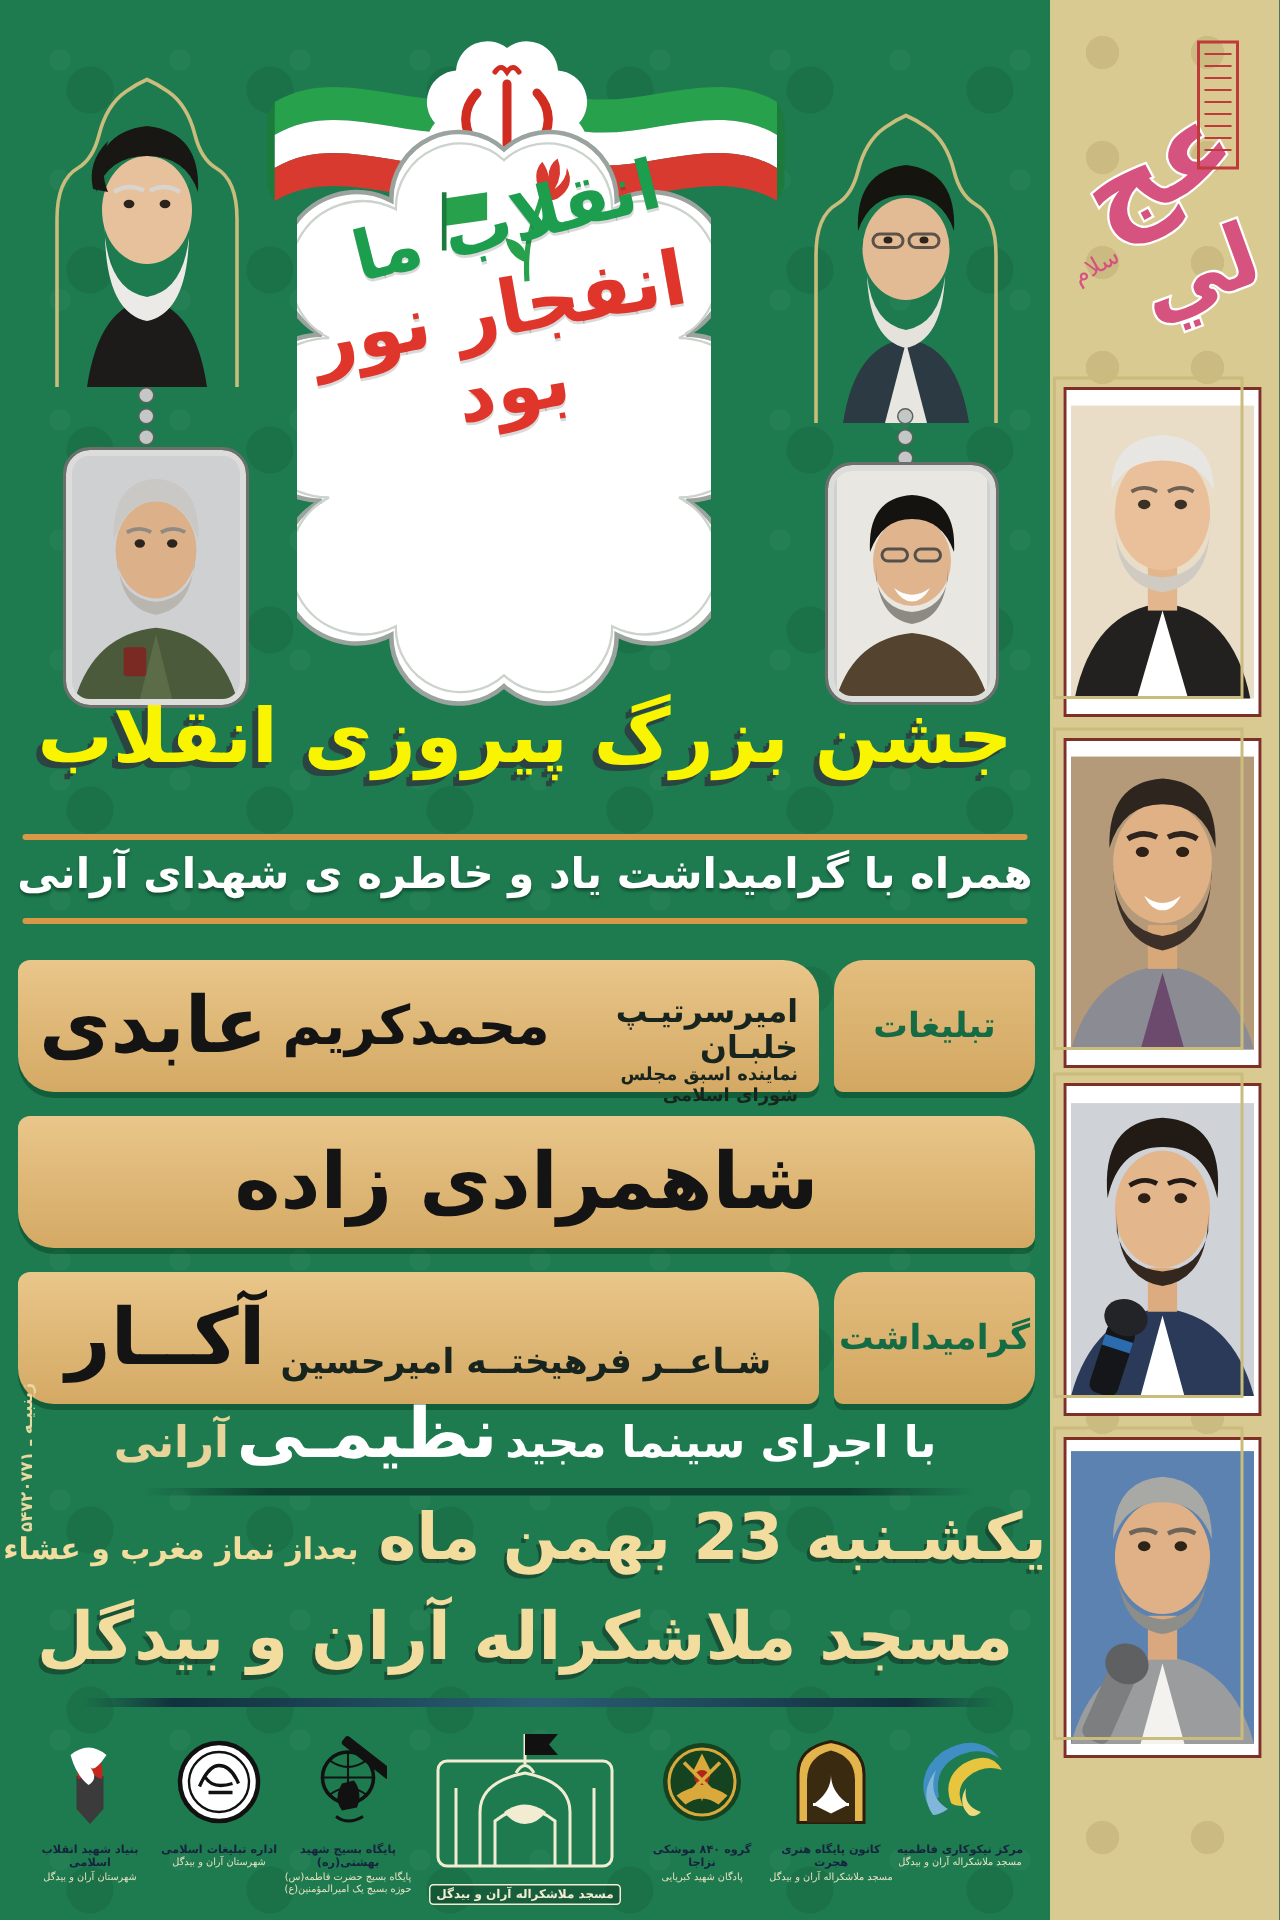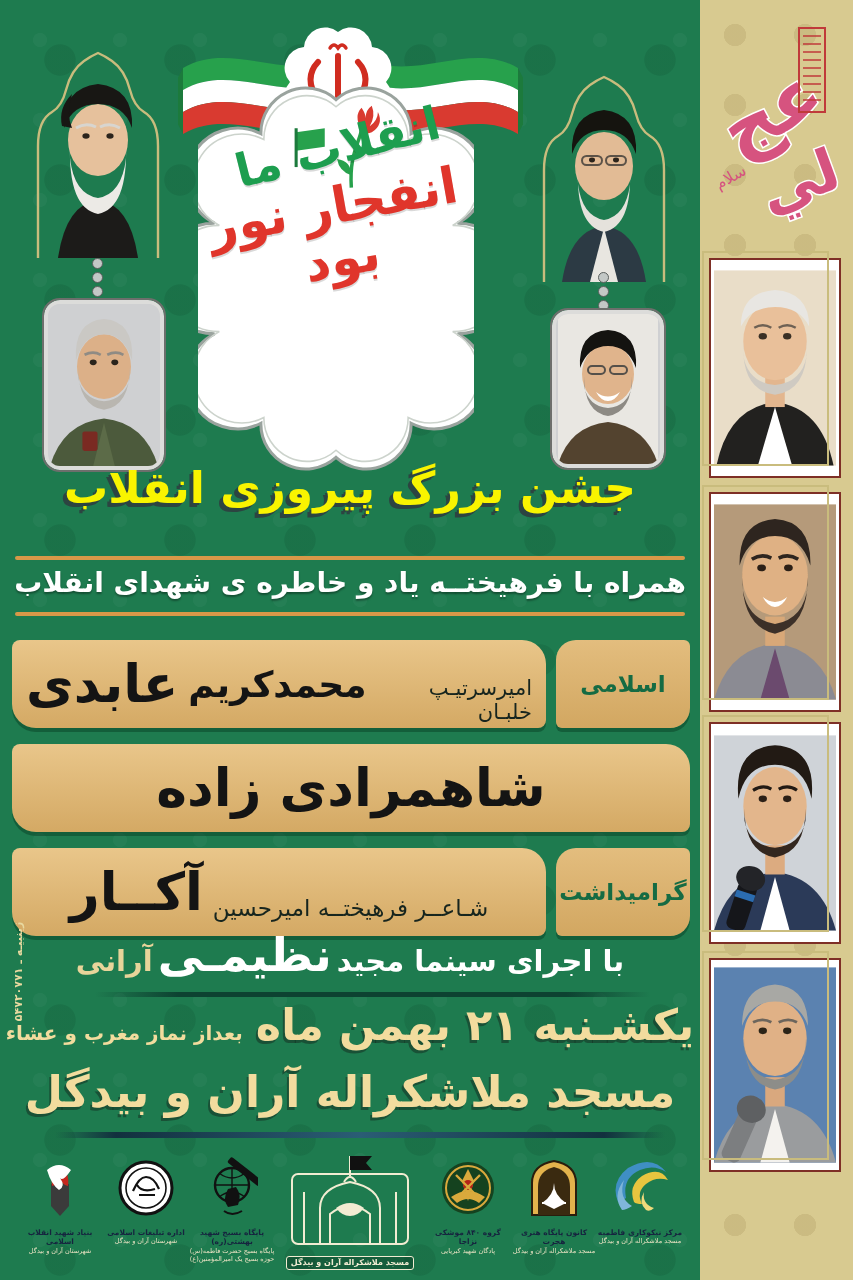--- a/index.html
+++ b/index.html
@@ -38,39 +38,39 @@
   .medallion{position:absolute;left:282px;top:22px;width:112px;height:145px;}
   .badge{position:absolute;left:198px;top:86px;width:276px;height:385px;}
   .badge-content{position:absolute;left:210px;top:120px;width:255px;height:330px;text-align:center;}
   .badge-l1{display:block;transform:rotate(-14deg);color:#1d9e4f;font-size:46px;font-weight:bold;
     text-shadow:0 2px 0 rgba(0,0,0,.15);}
   .badge-l2{display:block;transform:rotate(-10deg);margin-top:6px;color:#e0352b;font-size:50px;line-height:1.05;font-weight:bold;
     text-shadow:0 2px 0 rgba(0,0,0,.15);}
 
   
   .title{position:absolute;left:0;top:462px;width:700px;text-align:center;color:#f9f400;
-    font-size:44px;font-weight:900;letter-spacing:-1px;
+    font-size:50px;font-weight:900;letter-spacing:-1px;
     text-shadow:-4px 4px 0 #2c4441,-2px 2px 0 #2c4441;}
   .gold-line{position:absolute;left:15px;width:670px;height:4px;background:#d89848;border-radius:2px;}
   .gl1{top:556px;} .gl2{top:612px;}
   .subtitle{position:absolute;left:0;top:566px;width:700px;text-align:center;color:#ffffff;
     font-size:28px;font-weight:bold;text-shadow:0 2px 2px rgba(0,0,0,.35);}
 
   
   .row{position:absolute;left:12px;width:678px;height:88px;display:flex;gap:10px;direction:rtl;}
   .r1{top:640px;} .r2{top:744px;} .r3{top:848px;}
   .row-label{flex:0 0 134px;background:linear-gradient(#e3bd7e,#d2a761);border-radius:20px 6px 20px 6px;
     display:flex;align-items:center;justify-content:center;color:#156b43;font-size:23px;font-weight:900;
     box-shadow:0 4px 0 rgba(0,40,20,.35);}
   .row-box{flex:1;background:linear-gradient(#e6c астро);}
   .row-box{flex:1;background:linear-gradient(#e9c68a,#d4a964);border-radius:8px 24px 8px 24px;
     display:flex;align-items:center;justify-content:center;gap:10px;direction:rtl;padding:0 14px;
     box-shadow:0 4px 0 rgba(0,40,20,.35);}
   .desc-stack{display:flex;flex-direction:column;align-items:center;line-height:1.15;}
-  .desc-main{color:#17251e;font-size:21px;font-weight:400;margin-top:32px;}
+  .desc-main{color:#17251e;font-size:21px;font-weight:700;margin-top:32px;}
   .desc-sub{color:#17251e;font-size:12px;font-weight:bold;}
   .name-first{color:#141414;font-size:36px;font-weight:900;}
   .name-last{color:#141414;font-size:52px;font-weight:900;line-height:1;}
   .r3 .desc-main{font-size:23px;}
 
   
   .host{position:absolute;left:0;top:928px;width:700px;text-align:center;direction:rtl;}
   .host .pre{color:#fff;font-size:29px;font-weight:900;}
   .host .big{color:#fff;font-size:46px;font-weight:900;}
   .host .suf{color:#e8d49a;font-size:29px;font-weight:900;}
@@ -298,28 +298,29 @@
       <path d="M160,40 q-8,-14 0,-22 q4,6 4,10 q0,-8 6,-12 q4,10 -2,20 q8,-6 8,-14 q6,12 -6,20 q-6,3 -10,-2 Z" fill="#d93a30"></path>
     </g>
   </svg>
   <div class="badge-content fa">
     <span class="badge-l1">انقلاب ما</span>
     <span class="badge-l2">انفجار نور بود</span>
   </div>
 
   <div class="title fa">جشن بزرگ پیروزی انقلاب</div>
   <div class="gold-line gl1"></div>
-  <div class="subtitle fa">همراه با فرهیختــه یاد و خاطره ی شهدای انقلاب</div>
+  <div class="subtitle fa">همراه با گرامیداشت یاد و خاطره ی شهدای آرانی</div>
   <div class="gold-line gl2"></div>
 
   <div class="row r1">
-    <div class="row-label">اسلامی</div>
+    <div class="row-label">تبلیغات</div>
     <div class="row-box">
       <span class="desc-stack">
         <span class="desc-main">امیرسرتیـپ خلبـان</span>
+        <span class="desc-sub">نماینده اسبق مجلس شورای اسلامی</span>
       </span>
       <span class="name-first">محمدکریم</span>
       <span class="name-last">عابدی</span>
     </div>
   </div>
 
   <div class="row r2">
     <div class="row-box">
 
       <span class="name-last">شاهمرادی زاده</span>
@@ -339,21 +340,21 @@
   </div>
 
   <div class="host">
     <span class="pre">با اجرای سینما مجید</span>
     <span class="big">نظیمـی</span>
     <span class="suf">آرانی</span>
   </div>
   <div class="divider dv1"></div>
 
   <div class="dateline">
-    <span class="d-main">یکشـنبه ۲۱ بهمن ماه</span>
+    <span class="d-main">یکشـنبه 23 بهمن ماه</span>
     <span class="d-note">بعداز نماز مغرب و عشاء</span>
   </div>
   <div class="venue">مسجد ملاشکراله آران و بیدگل</div>
   <div class="divider dv2"></div>
 
   <div class="side-note">زینبیـه ـ ۵۴۷۲۰۷۷۱</div>
 
   <div class="logos">
 
     <div class="logo-item">

